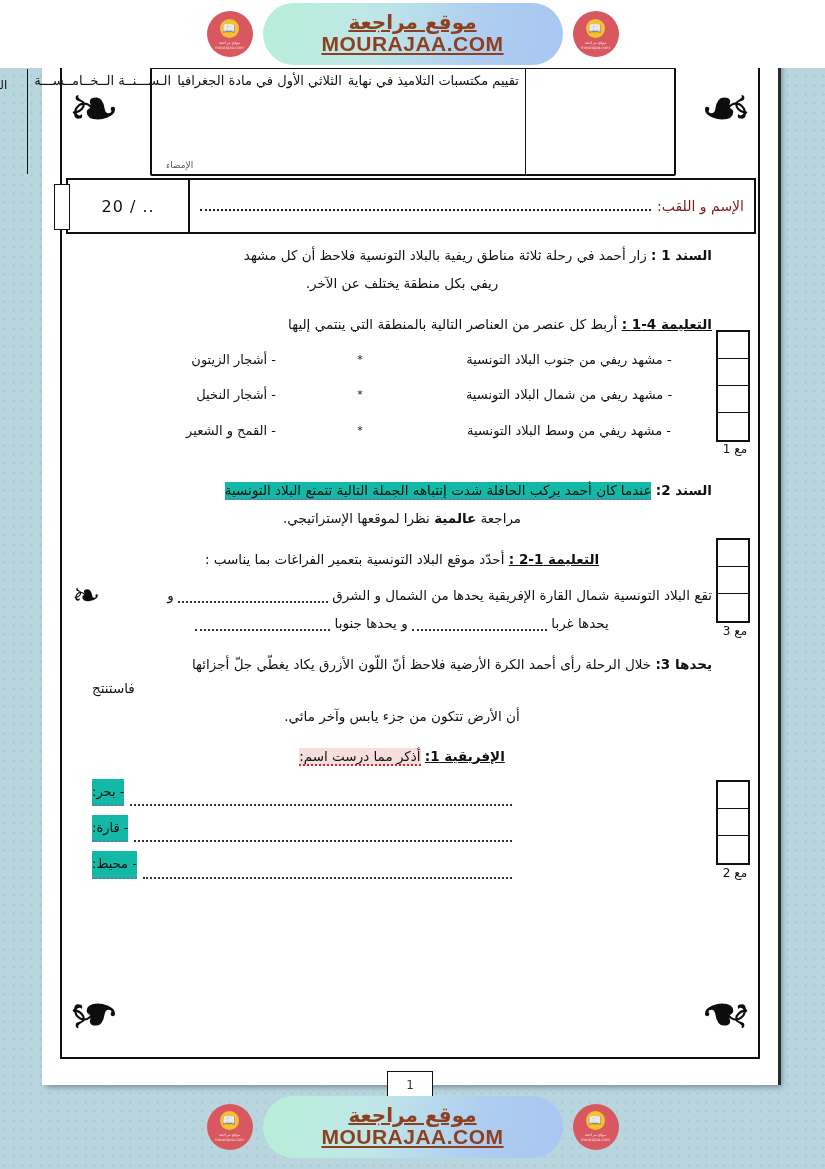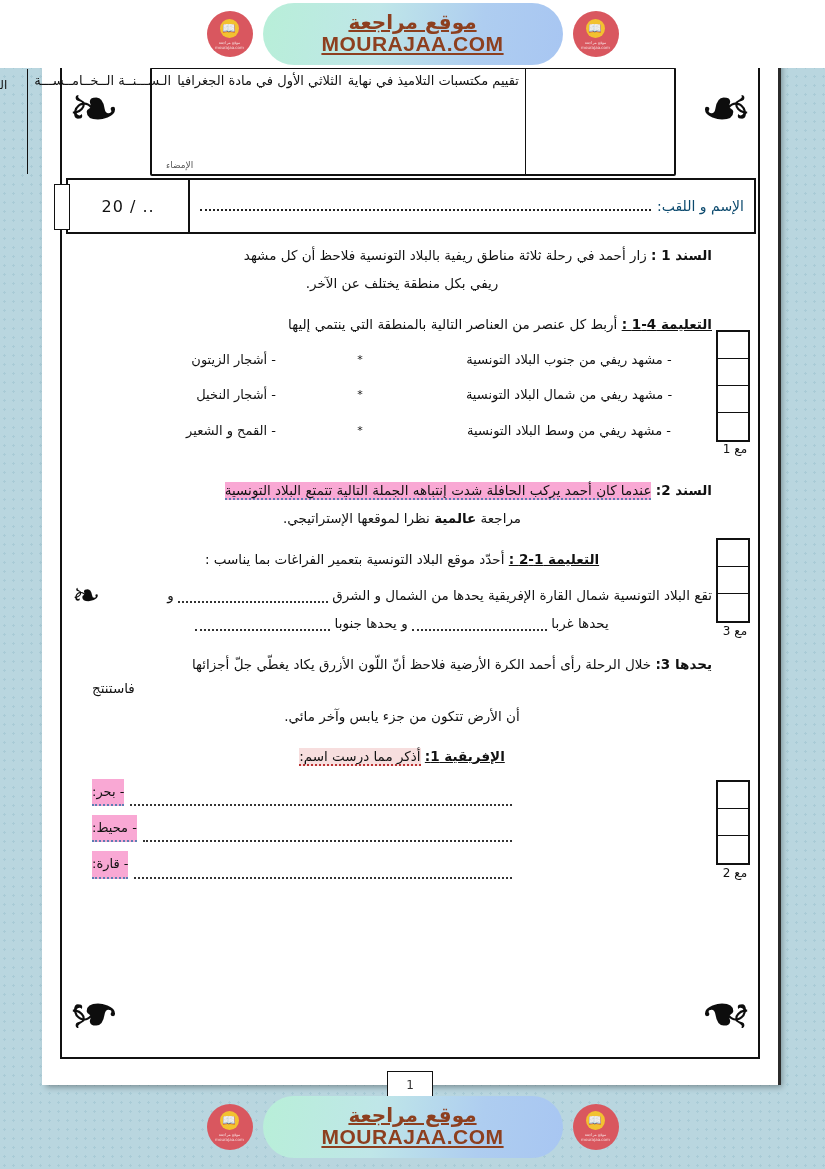--- a/index.html
+++ b/index.html
@@ -100,21 +100,21 @@
   }
   .tt-sign{position:absolute;bottom:4px;left:14px;font-size:9px;color:#555;margin-top:18px;}
 
   
   .name-row{
     position:absolute;left:24px;top:148px;width:686px;height:52px;
     border:2px solid #111;background:#fff;display:flex;flex-direction:row;
   }
   .name-cell{
     flex:1;display:flex;align-items:center;gap:6px;
-    padding:0 10px;font-size:14px;color:#0c4a6e;overflow:hidden;
+    padding:0 10px;font-size:14px;color:#7f1d1d;overflow:hidden;
   }
   .name-dots{
     flex:1;border-bottom:2px dotted #222;height:12px;margin-bottom:4px;
   }
   .score-cell{
     flex:0 0 120px;border-right:2px solid #111;
     display:flex;align-items:center;justify-content:center;
     font-size:16px;color:#111;letter-spacing:1px;
   }
   .name-tab{
@@ -151,21 +151,21 @@
   }
   .ansrow{
     display:flex;flex-direction:row-reverse;align-items:flex-end;
     gap:6px;margin:9px 0 0 0;padding-right:200px;font-size:13px;
   }
   .ansrow .lbl{white-space:nowrap;}
   .ansrow .dotfill{flex:1;border-bottom:2px dotted #333;height:10px;}
 
   .squig{
     border-bottom:2px dotted #5c7fb3;
-    background:#f9a8d4;
+    background:#14b8a6;
   }
   .squig-red{border-bottom:2px dotted #b33;background:#f7dede;}
 
   
   .gradecol{
     position:absolute;right:28px;
     width:30px;border:2px solid #111;background:#fff;z-index:20;
   }
   .gradecol .cell{border-bottom:1.5px solid #111;height:26px;}
   .gradecol .cell:last-child{border-bottom:none;}
@@ -306,25 +306,25 @@
       <p class="para c sp">
         <span class="ins">الإفريقية 1:</span>
         <span class="squig-red">أذكر مما درست اسم:</span>
       </p>
 
       <div class="ansrow">
         <span class="lbl squig">- بحر:</span>
         <span class="dotfill"></span>
       </div>
       <div class="ansrow">
+        <span class="lbl squig">- قارة:</span>
+        <span class="dotfill"></span>
+      </div>
+      <div class="ansrow">
         <span class="lbl squig">- محيط:</span>
-        <span class="dotfill"></span>
-      </div>
-      <div class="ansrow">
-        <span class="lbl squig">- قارة:</span>
         <span class="dotfill"></span>
       </div>
     </div>
   </div>
 
   <div class="gradecol" style="top:300px;height:108px;">
     <div class="cell"></div>
     <div class="cell"></div>
     <div class="cell"></div>
     <div class="cell"></div>

